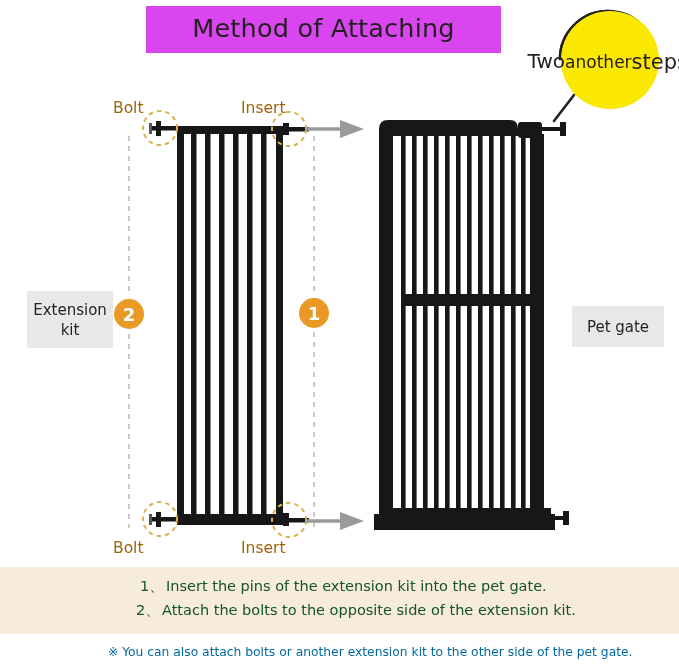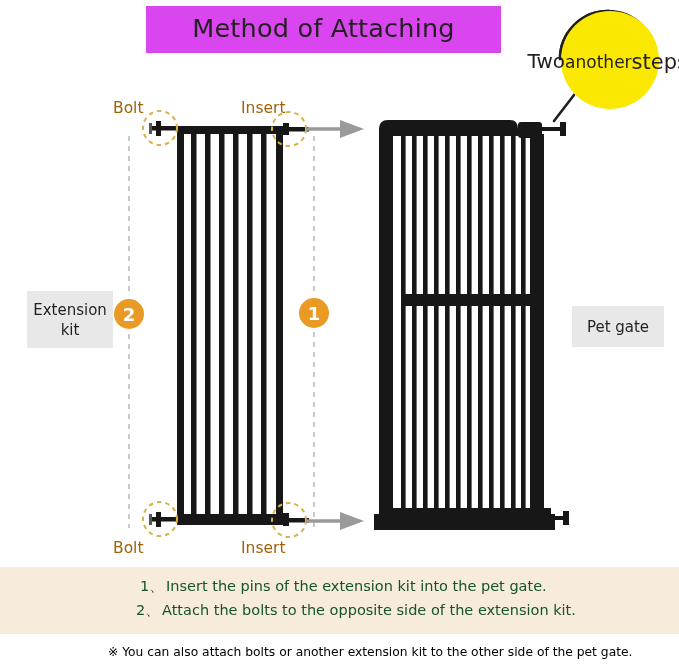--- a/index.html
+++ b/index.html
@@ -75,21 +75,21 @@
   .footer-band{
     position:absolute;left:0;top:567px;width:679px;height:67px;
     background:#f7ebdb;
   }
   .foot-line{
     position:absolute;font-size:14.5px;color:#14532d;white-space:nowrap;
   }
   .fl1{left:140px;top:577px;}
   .fl2{left:128px;top:601px;margin-left:8px;}
   .foot-note{
-    position:absolute;left:108px;top:645px;font-size:12.3px;color:#000000;white-space:nowrap;
+    position:absolute;left:108px;top:645px;font-size:12.3px;color:#0369a1;white-space:nowrap;
   }
   .foot-num{display:inline-block;width:26px;}
 
   svg{display:block;}
 </style>
 </head>
 <body>
 
 <div id="stage">
 

